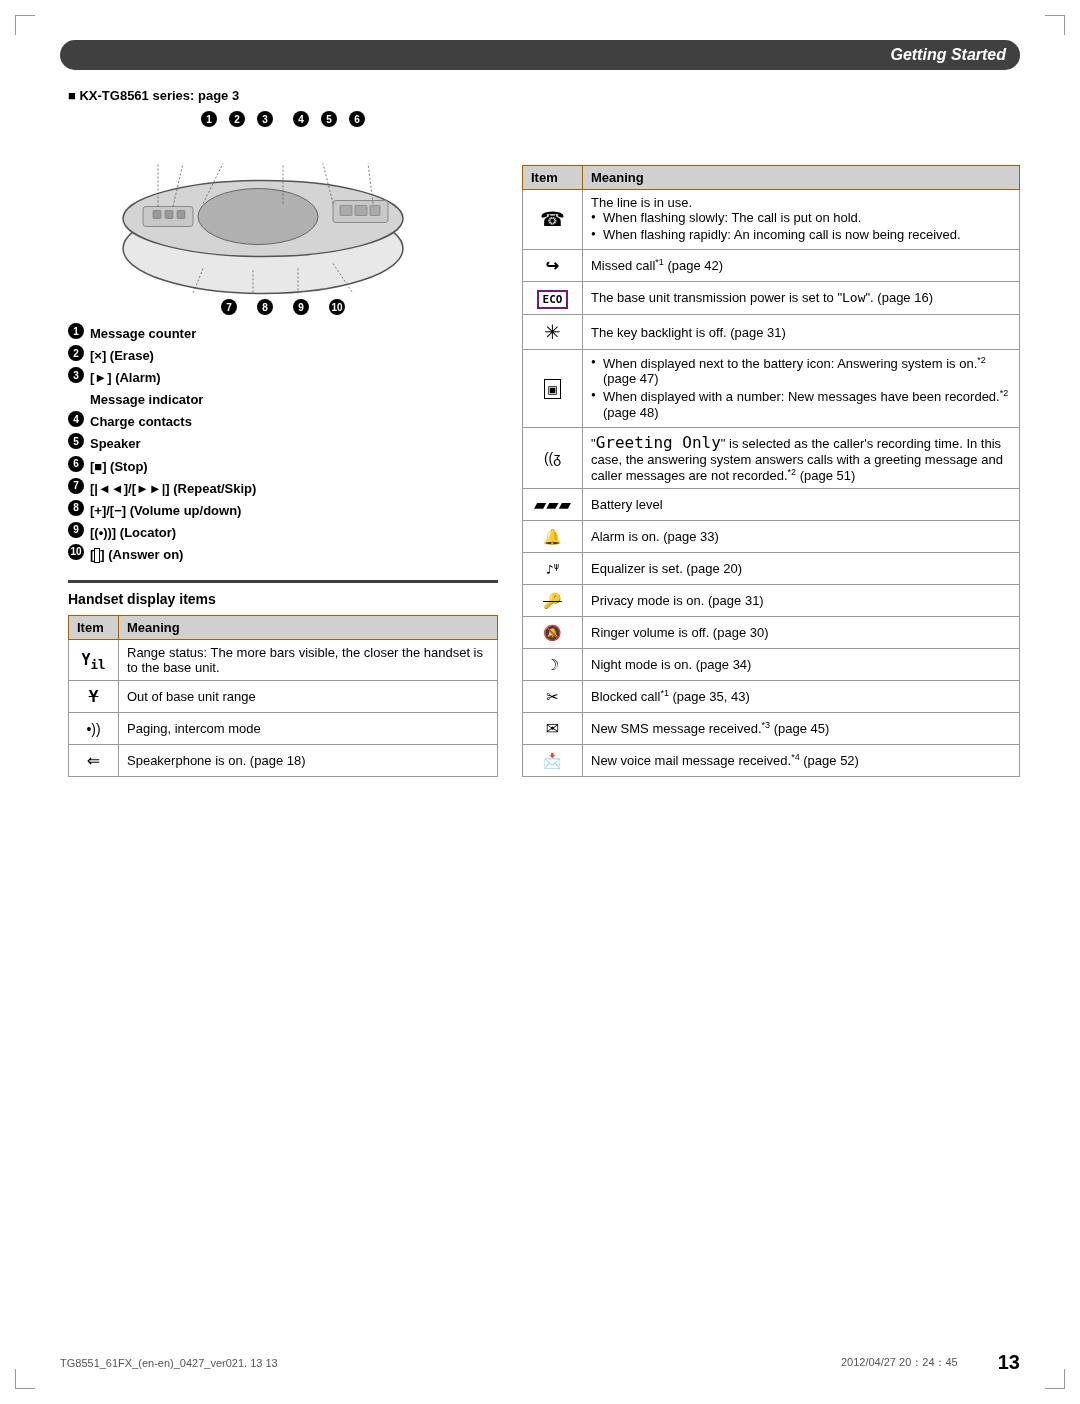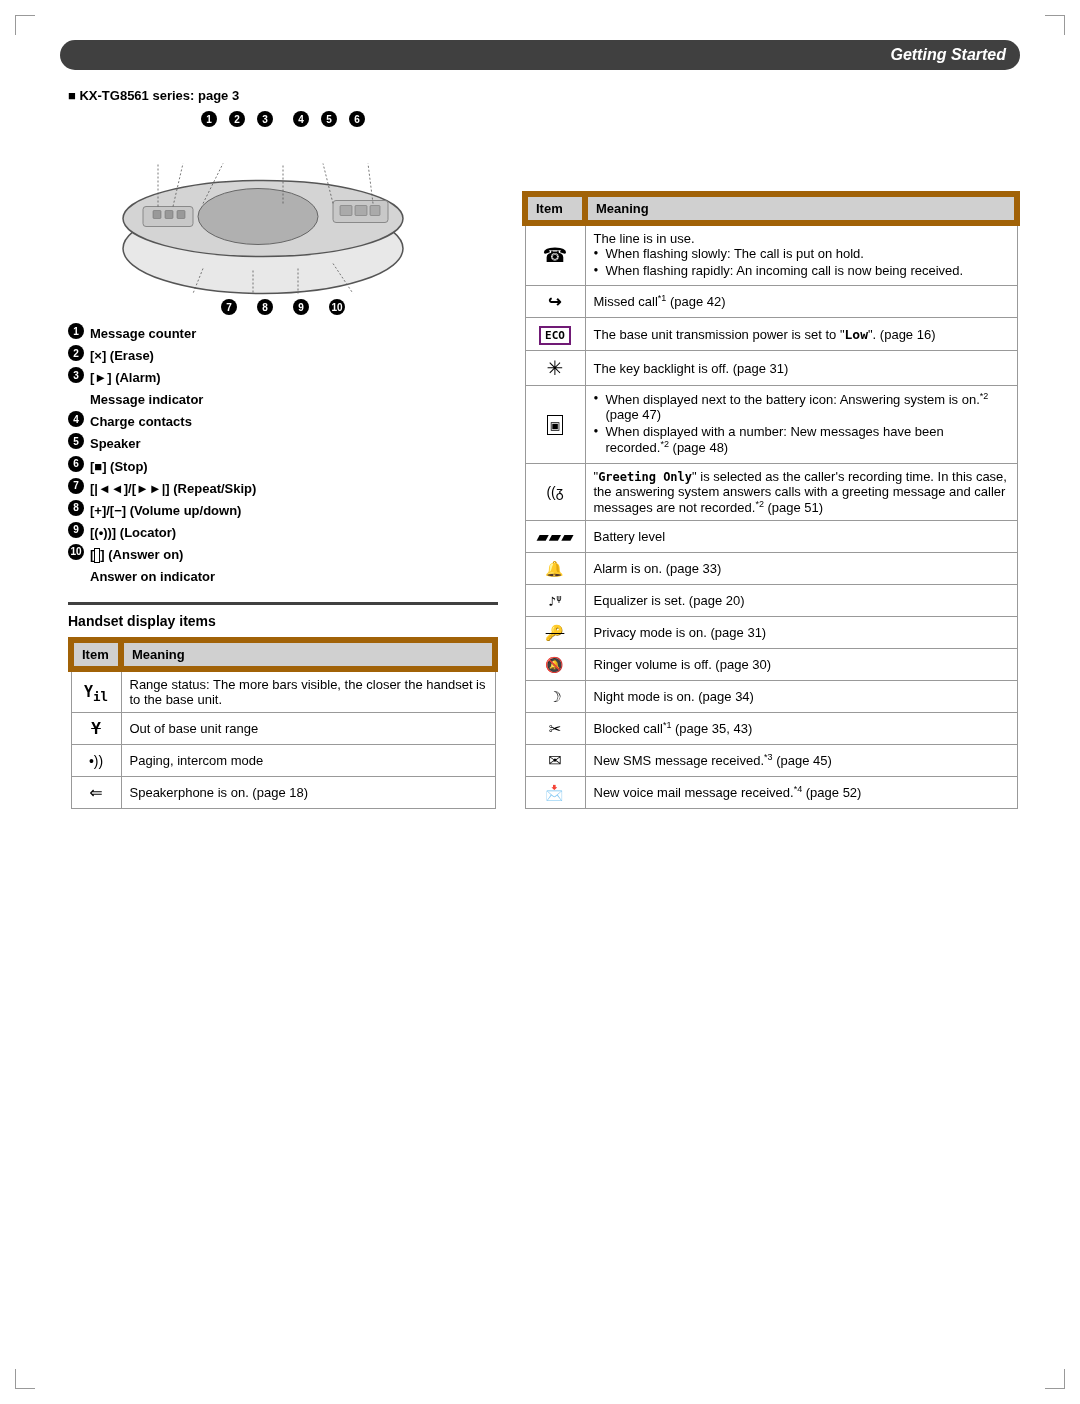--- a/index.html
+++ b/index.html
@@ -137,21 +137,21 @@
     }
 
     
     table {
       border-collapse: collapse;
       width: 100%;
       font-size: 13px;
     }
     th {
       background: #d0d0d0;
-      border: 6px solid #a16207;
+      border: 1px solid #a16207;
       padding: 4px 8px;
       text-align: left;
       font-weight: bold;
       font-size: 13px;
     }
     td {
       border: 1px solid #999;
       padding: 5px 8px;
       vertical-align: middle;
     }
@@ -171,21 +171,21 @@
       display: inline-block;
       border: 2px solid #701a75;
       padding: 1px 4px;
       font-size: 11px;
       font-weight: bold;
       font-family: monospace;
       line-height: 1.2;
     }
 
     
-    .mono { font-family: monospace; font-weight: bold; }
+    .mono { font-family: monospace; font-weight: normal; }
 
     
     .page-footer {
       position: absolute;
       bottom: 30px;
       left: 0;
       right: 0;
       display: flex;
       justify-content: space-between;
       align-items: center;
@@ -215,21 +215,21 @@
       content: '●';
       position: absolute;
       left: 0;
       font-size: 8px;
       top: 2px;
     }
 
     
     sup { font-size: 9px; }
 
-    .greeting-mono { font-family: monospace; font-weight: bold; font-size: 12px; }
+    .greeting-mono { font-family: monospace; font-weight: normal; font-size: 16px; }
 
     .diagram-numbers-row {
       display: flex;
       justify-content: center;
       gap: 12px;
       margin-bottom: 4px;
       font-size: 12px;
       align-items: center;
     }
 
@@ -352,23 +352,20 @@
           <span class="label-text bold-label">[+]/[−] (Volume up/down)</span>
         </li>
         <li>
           <span class="num-label">9</span>
           <span class="label-text bold-label">[(•))] (Locator)</span>
         </li>
         <li>
           <span class="num-label">10</span>
           <span class="label-text bold-label">[<span style="border:1.5px solid #000;padding:0 2px;font-family:monospace;font-size:11px;"></span>] (Answer on)</span>
         </li>
-        <li style="padding-left:22px;">
-          <span class="label-text bold-label">Answer on indicator</span>
-        </li>
       </ul>
 
       <hr class="section-divider">
 
       <div class="handset-display-subtitle">Handset display items</div>
 
       <table>
         <thead>
           <tr>
             <th>Item</th>
@@ -531,14 +528,21 @@
             </td>
             <td>New voice mail message received.<sup>*4</sup> (page 52)</td>
           </tr>
         </tbody>
       </table>
 
     </div>
 
   </div>
 
+  <div class="page-footer">
+    <span>TG8551_61FX_(en-en)_0427_ver021. 13    13</span>
+    <div style="display:flex;align-items:center;gap:40px;">
+      <span>2012/04/27   20：24：45</span>
+      <span class="page-number">13</span>
+    </div>
+  </div>
 
 </div>
 
 </body></html>

